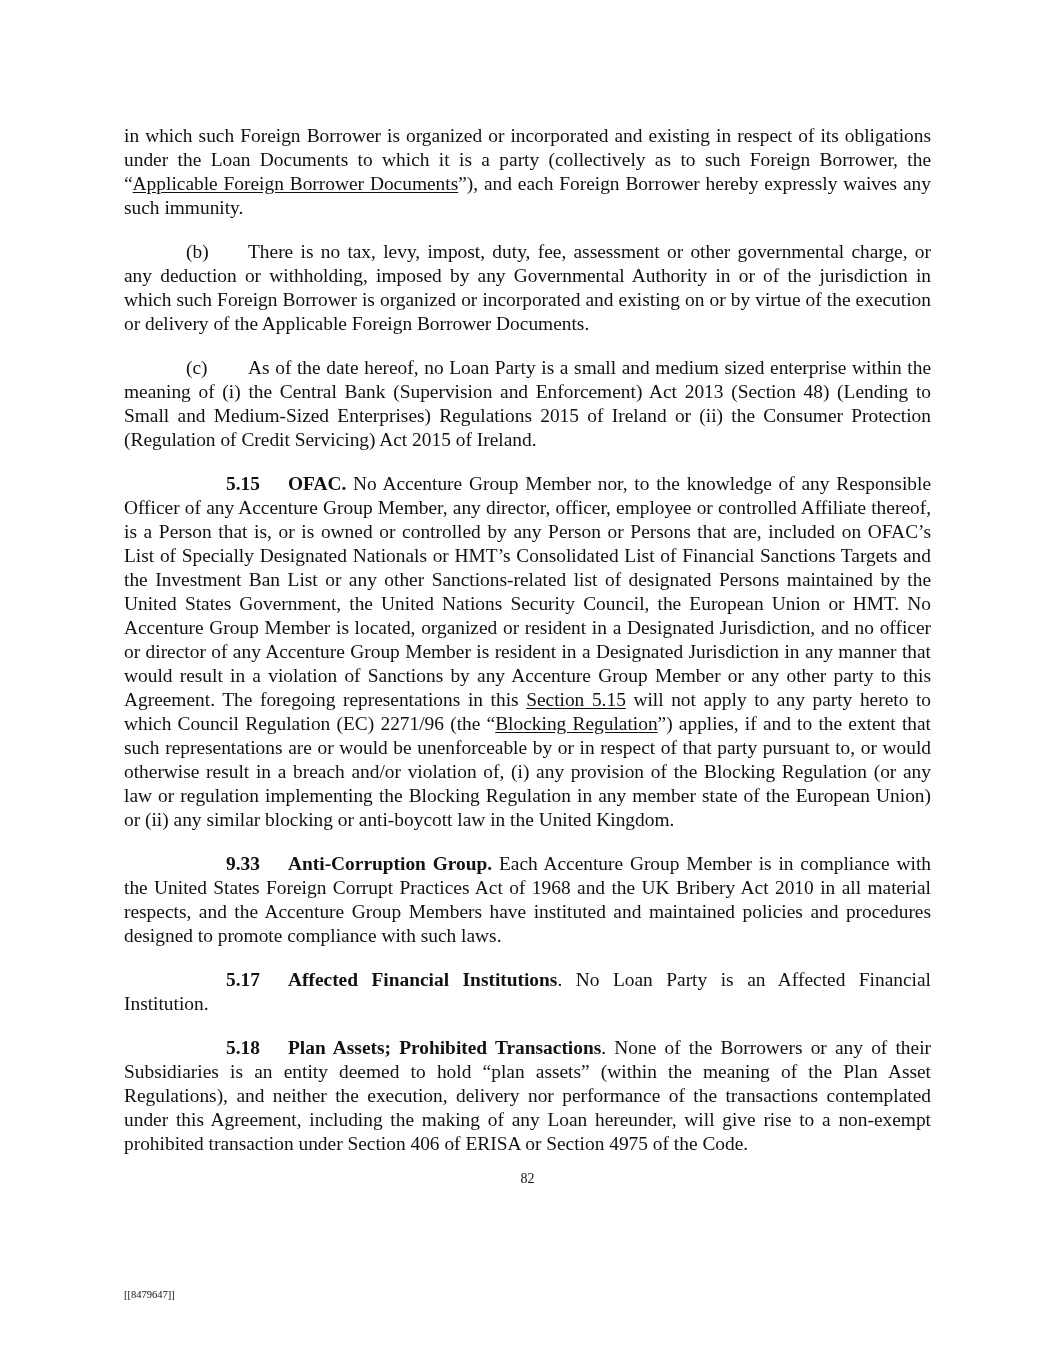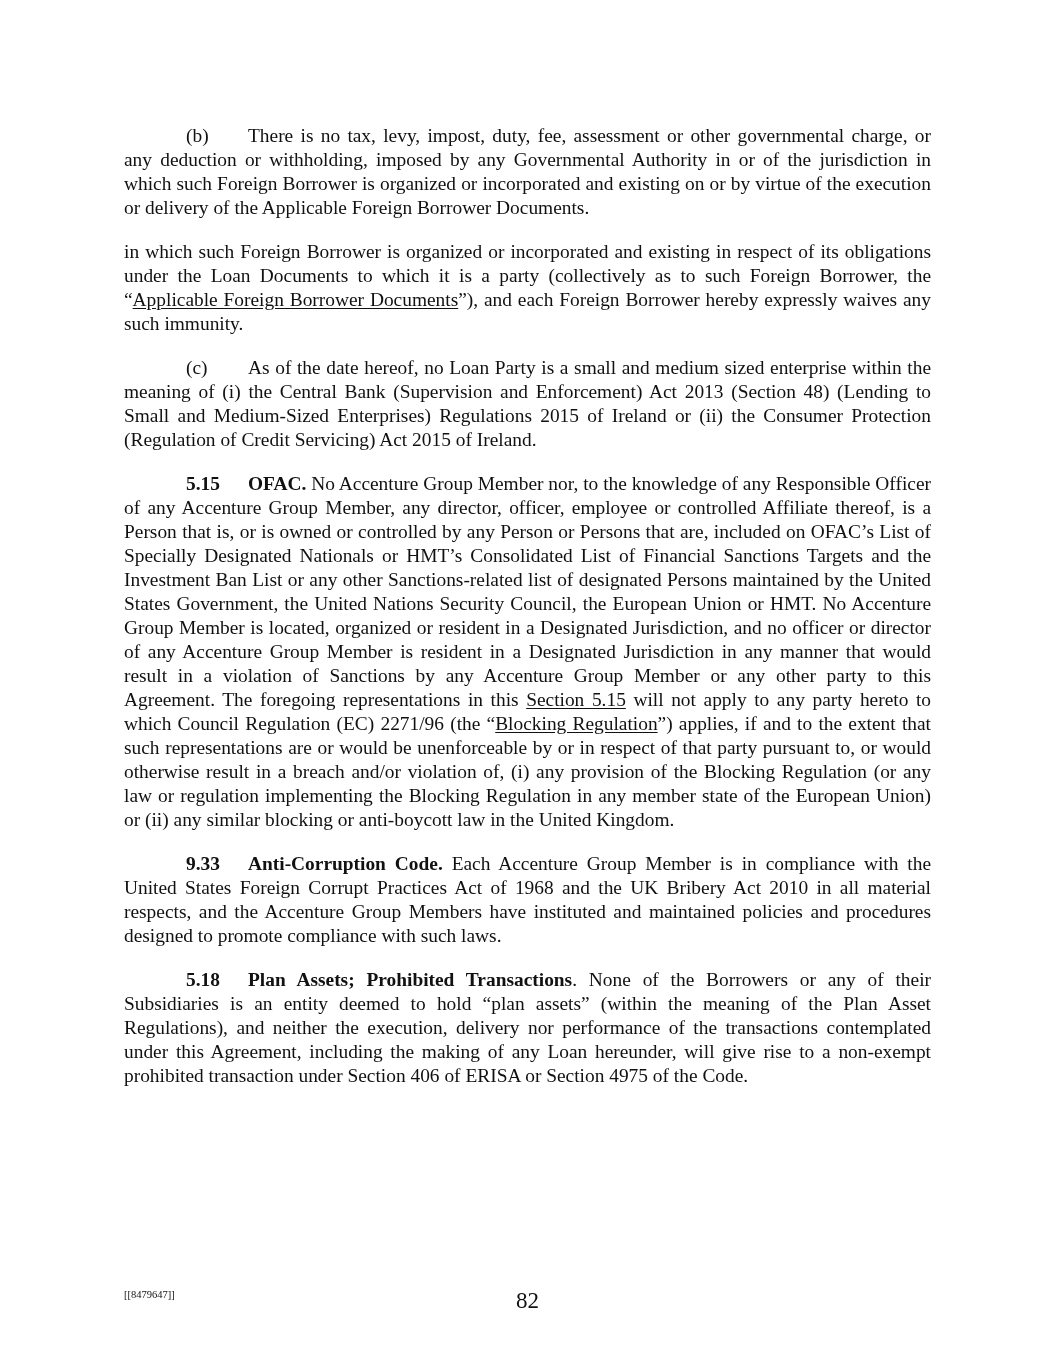--- a/index.html
+++ b/index.html
@@ -5,57 +5,60 @@
   html, body { margin: 0; padding: 0; background: #ffffff; }
   body { width: 1055px; height: 1365px; position: relative; overflow: hidden; }
   .page {
     position: absolute; left: 124px; top: 124px; width: 807px;
     font-family: "Liberation Serif", "DejaVu Serif", serif;
     font-size: 19.4px; line-height: 24px; color: #111111;
   }
   .para { margin: 0 0 20px 0; text-align: justify; }
   .para.indent { text-indent: 62px; }
   .tab { display: inline-block; width: 62px; text-indent: 0; }
-  .num { font-weight: bold; display: inline-block; width: 62px; text-indent: 0; }
+  .num { font-weight: bold; display: inline-block; width: 62px; text-indent: 0; margin-left: 40px; }
   .heading { font-weight: bold; font-family: Liberation Serif, serif; }
   .ul { text-decoration: underline; text-underline-offset: 2px; }
   .page-number {
-    position: absolute; left: 0; width: 1055px; top: 1288px; text-align: center;
-    font-family: "Liberation Serif", "DejaVu Serif", serif; font-size: 23px; color: #111;
+    position: absolute; left: 0; width: 1055px; top: 1171px; text-align: center;
+    font-family: "Liberation Serif", "DejaVu Serif", serif; font-size: 14px; color: #111;
   }
   .doc-id {
     position: absolute; left: 124px; top: 1289px;
     font-family: "Liberation Serif", "DejaVu Serif", serif; font-size: 10.5px; color: #111; text-align: center;
   }
 </style>
 </head>
 <body>
 
 <div class="page">
 
+  <p class="para">
+    <span>in which such Foreign Borrower is organized or incorporated and existing in respect of its obligations under the Loan Documents to which it is a party (collectively as to such Foreign Borrower, the “</span><span class="ul">Applicable Foreign Borrower Documents</span><span>”), and each Foreign Borrower hereby expressly waives any such immunity.</span>
+  </p>
+
   <p class="para indent">
     <span class="tab">(b)</span><span>There is no tax, levy, impost, duty, fee, assessment or other governmental charge, or any deduction or withholding, imposed by any Governmental Authority in or of the jurisdiction in which such Foreign Borrower is organized or incorporated and existing on or by virtue of the execution or delivery of the Applicable Foreign Borrower Documents.</span>
-  </p>
-
-  <p class="para">
-    <span>in which such Foreign Borrower is organized or incorporated and existing in respect of its obligations under the Loan Documents to which it is a party (collectively as to such Foreign Borrower, the “</span><span class="ul">Applicable Foreign Borrower Documents</span><span>”), and each Foreign Borrower hereby expressly waives any such immunity.</span>
   </p>
 
   <p class="para indent">
     <span class="tab">(c)</span><span>As of the date hereof, no Loan Party is a small and medium sized enterprise within the meaning of (i)&nbsp;the Central Bank (Supervision and Enforcement) Act 2013 (Section&nbsp;48) (Lending to Small and Medium-Sized Enterprises) Regulations 2015 of Ireland or (ii)&nbsp;the Consumer Protection (Regulation of Credit Servicing) Act 2015 of Ireland.</span>
   </p>
 
   <p class="para indent">
     <span class="num">5.15</span><span class="heading">OFAC.</span><span> No Accenture Group Member nor, to the knowledge of any Responsible Officer of any Accenture Group Member, any director, officer, employee or controlled Affiliate thereof, is a Person that is, or is owned or controlled by any Person or Persons that are, included on OFAC’s List of Specially Designated Nationals or HMT’s Consolidated List of Financial Sanctions Targets and the Investment Ban List or any other Sanctions-related list of designated Persons maintained by the United States Government, the United Nations Security Council, the European Union or HMT.  No Accenture Group Member is located, organized or resident in a Designated Jurisdiction, and no officer or director of any Accenture Group Member is resident in a Designated Jurisdiction in any manner that would result in a violation of Sanctions by any Accenture Group Member or any other party to this Agreement.  The foregoing representations in this </span><span class="ul">Section 5.15</span><span> will not apply to any party hereto to which Council Regulation (EC) 2271/96 (the “</span><span class="ul">Blocking Regulation</span><span>”) applies, if and to the extent that such representations are or would be unenforceable by or in respect of that party pursuant to, or would otherwise result in a breach and/or violation of, (i)&nbsp;any provision of the Blocking Regulation (or any law or regulation implementing the Blocking Regulation in any member state of the European Union) or (ii)&nbsp;any similar blocking or anti-boycott law in the United Kingdom.</span>
   </p>
 
   <p class="para indent">
-    <span class="num">9.33</span><span class="heading">Anti-Corruption Code.</span><span> Each Accenture Group Member is in compliance with the United States Foreign Corrupt Practices Act of 1968 and the UK Bribery Act 2010 in all material respects, and the Accenture Group Members have instituted and maintained policies and procedures designed to promote compliance with such laws.</span>
+    <span class="num">9.33</span><span class="heading">Anti-Corruption Group.</span><span> Each Accenture Group Member is in compliance with the United States Foreign Corrupt Practices Act of 1968 and the UK Bribery Act 2010 in all material respects, and the Accenture Group Members have instituted and maintained policies and procedures designed to promote compliance with such laws.</span>
   </p>
 
+  <p class="para indent">
+    <span class="num">5.17</span><span class="heading">Affected Financial Institutions</span><span>.  No Loan Party is an Affected Financial Institution.</span>
+  </p>
 
   <p class="para indent">
     <span class="num">5.18</span><span class="heading">Plan Assets; Prohibited Transactions</span><span>.  None of the Borrowers or any of their Subsidiaries is an entity deemed to hold “plan assets” (within the meaning of the Plan Asset Regulations), and neither the execution, delivery nor performance of the transactions contemplated under this Agreement, including the making of any Loan hereunder, will give rise to a non-exempt prohibited transaction under Section 406 of ERISA or Section 4975 of the Code.</span>
   </p>
 
 </div>
 
 <div class="page-number">82</div>
 <div class="doc-id">[[8479647]]</div>
 

